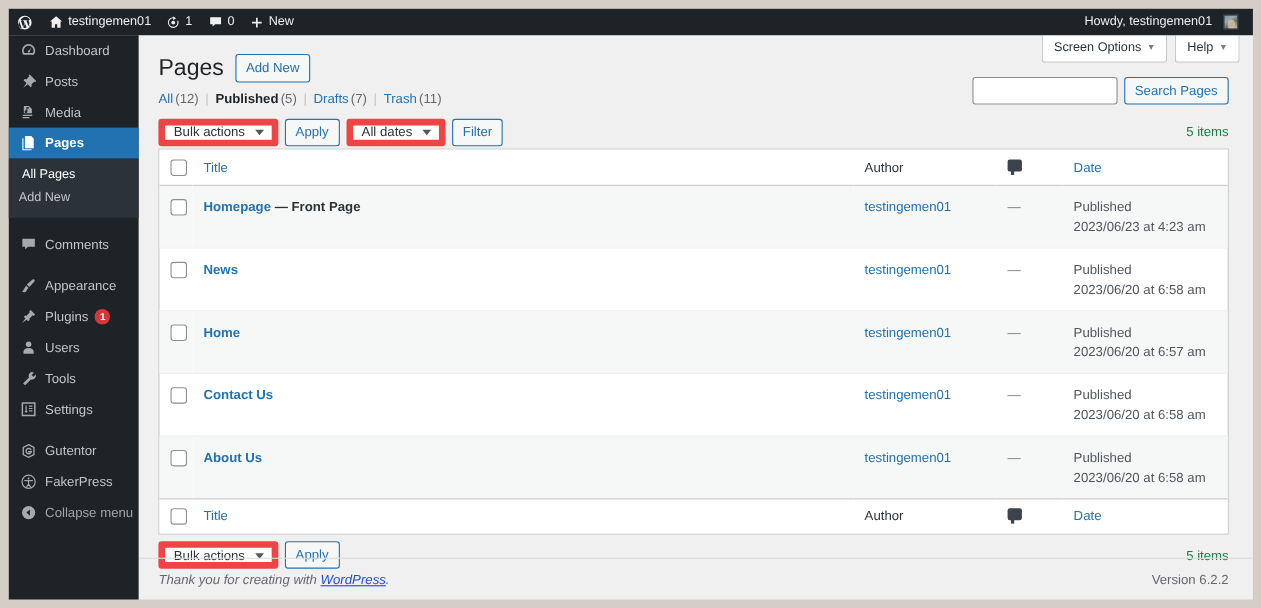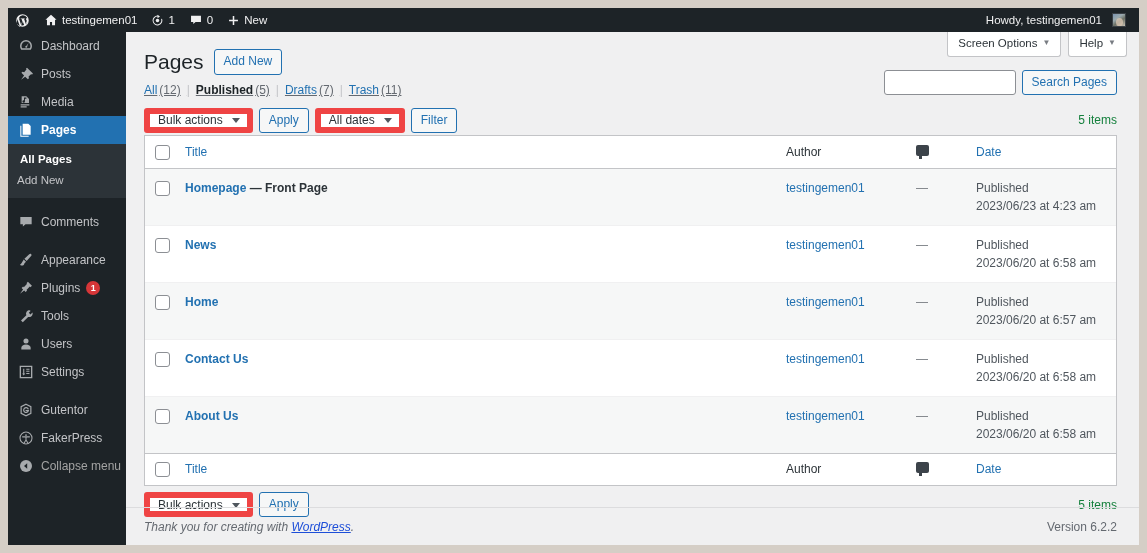--- a/index.html
+++ b/index.html
@@ -97,21 +97,21 @@
     border-right-color: #f0f0f1;
   }
   .submenu { background: #2c3338; padding: 5px 0 7px 0; }
   .submenu .sub-item {
     display: block;
     padding: 3px 0 3px 9px;
     font-size: 11.5px;
     color: #c3c4c7;
     line-height: 15px;
   }
-  .submenu .sub-item.current { color: #fff; font-weight: 700; padding-left: 12px; }
+  .submenu .sub-item.current { color: #fff; font-weight: 400; padding-left: 12px; }
   .menu-sep { height: 10px; }
   .menu-item.dim .mi-label { color: #a3a3a3; }
   .badge-count {
     display: inline-flex; align-items: center; justify-content: center;
     min-width: 14px; height: 14px; padding: 0 3px;
     margin-left: 6px;
     background: #d63638; color: #fff;
     border-radius: 7px;
     font-size: 9px; font-weight: 600;
   }
@@ -170,21 +170,21 @@
   }
 
   ul.subsubsub {
     list-style: none;
     display: flex;
     align-items: center;
     font-size: 12px;
     margin-top: 8px;
     color: #646970;
   }
-  ul.subsubsub li { display: flex; align-items: flex-end; text-decoration: underline; }
+  ul.subsubsub li { display: flex; align-items: flex-end; }
   ul.subsubsub a { color: #2271b1; text-decoration: none; }
   ul.subsubsub .current-link { color: #1d2327; font-weight: 600; }
   ul.subsubsub .cnt { color: #646970; margin-left: 2px; }
   ul.subsubsub .sep { color: #c3c4c7; margin: 0 6px; }
 
   
   .search-box {
     position: absolute;
     right: 22px; top: 38px;
     display: flex; align-items: stretch; gap: 6px;
@@ -459,34 +459,34 @@
             <path d="M14.9 2.6 12.7 4.8l1 1-5 5-1-1L5.4 12l2.2 2.2-4.6 6.3 6.3-4.6 2.2 2.2 2.2-2.2-1-1 5-5 1 1 2.2-2.2z"></path>
           </svg>
       </span>
       <span class="mi-label">Plugins</span>
       <span class="badge-count">1</span>
     </div>
 
     <div class="menu-item">
       <span class="mi-ico">
         <svg width="16" height="16" viewBox="0 0 24 24" fill="currentColor">
-            <path d="M17.5 3a5.5 5.5 0 0 0-5 7.8l-8 8 2.7 2.7 8-8A5.5 5.5 0 0 0 22 8.5c0-.6-.1-1.2-.3-1.7l-3 3-2.5-2.5 3-3c-.5-.2-1.1-.3-1.7-.3z"></path>
-          </svg>
-      </span>
-      <span class="mi-label">Tools</span>
-    </div>
-
-    <div class="menu-item">
-      <span class="mi-ico">
-        <svg width="16" height="16" viewBox="0 0 24 24" fill="currentColor">
             <circle cx="12" cy="7.5" r="3.8"></circle>
             <path d="M12 12.6c-4 0-7 2.2-7 4.9v2.9h14v-2.9c0-2.7-3-4.9-7-4.9z"></path>
           </svg>
       </span>
       <span class="mi-label">Users</span>
+    </div>
+
+    <div class="menu-item">
+      <span class="mi-ico">
+        <svg width="16" height="16" viewBox="0 0 24 24" fill="currentColor">
+            <path d="M17.5 3a5.5 5.5 0 0 0-5 7.8l-8 8 2.7 2.7 8-8A5.5 5.5 0 0 0 22 8.5c0-.6-.1-1.2-.3-1.7l-3 3-2.5-2.5 3-3c-.5-.2-1.1-.3-1.7-.3z"></path>
+          </svg>
+      </span>
+      <span class="mi-label">Tools</span>
     </div>
 
     <div class="menu-item">
       <span class="mi-ico">
         <svg width="16" height="16" viewBox="0 0 24 24" fill="currentColor">
             <path d="M3.5 3.5h17v17h-17z" fill="none" stroke="currentColor" stroke-width="2"></path>
             <path d="M7.8 7v7.3H6.3l2.3 3 2.3-3H9.4V7zm4.6 0v1.5h4.8V7zm0 3.3v1.5h4.8v-1.5zm0 3.3v1.5h4.8v-1.5z"></path>
           </svg>
       </span>
       <span class="mi-label">Settings</span>

